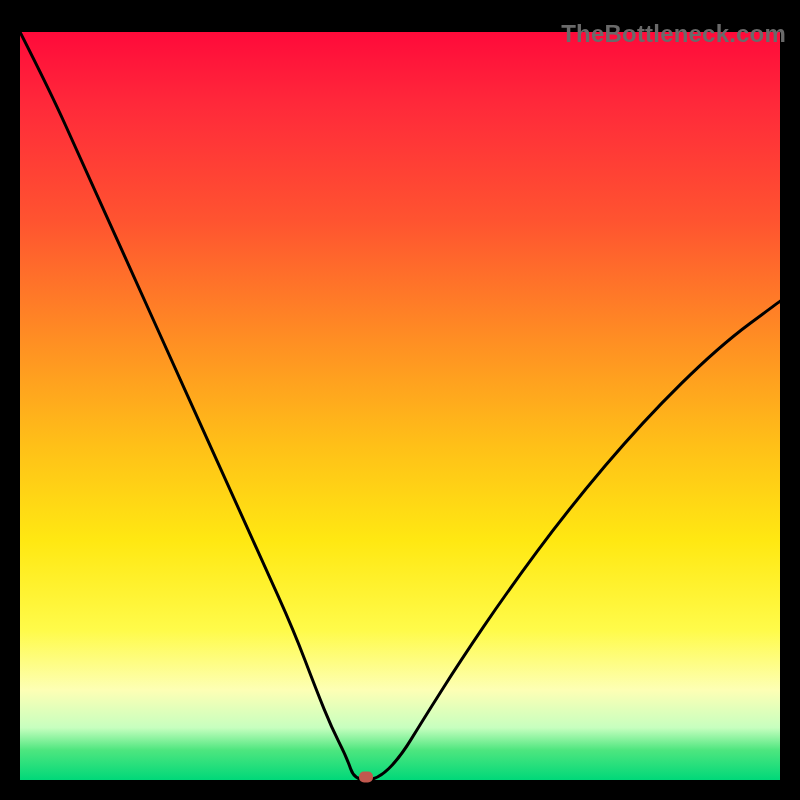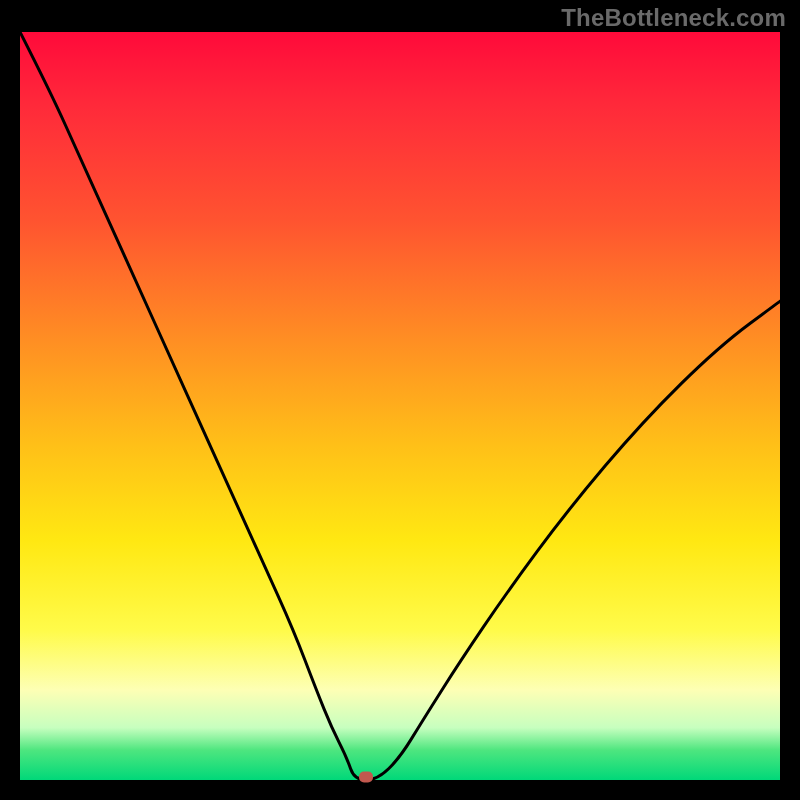--- a/index.html
+++ b/index.html
@@ -12,21 +12,21 @@
     font-family: Arial, Helvetica, sans-serif;
   }
   .frame {
     position: relative;
     width: 800px;
     height: 800px;
     background: #000;
   }
   .watermark {
     position: absolute;
-    top: 4px;
+    top: 20px;
     right: 14px;
     color: #6a6a6a;
     font-size: 24px;
     font-weight: 600;
     letter-spacing: 0.2px;
     z-index: 5;
     user-select: none;
   }
   .plot-area {
     position: absolute;

